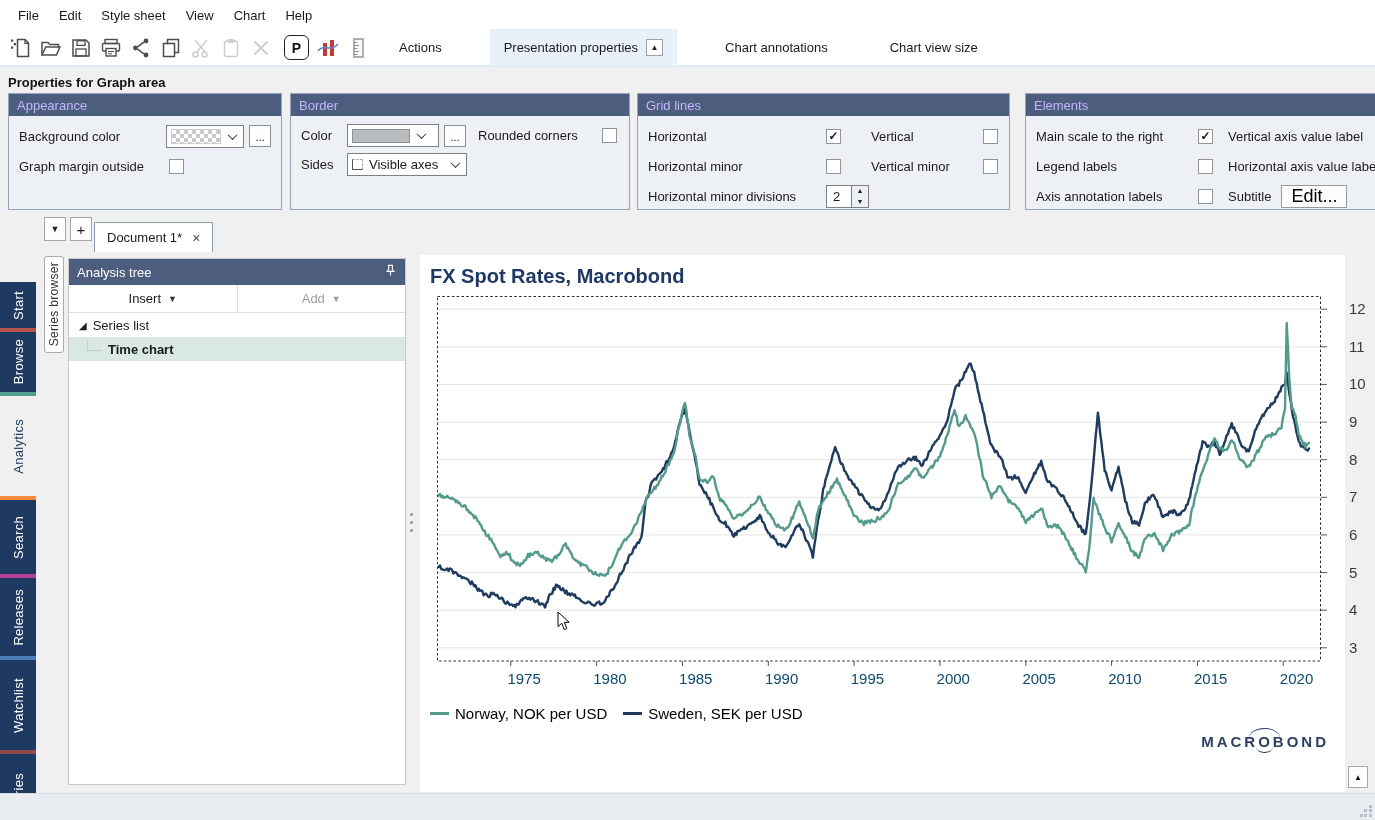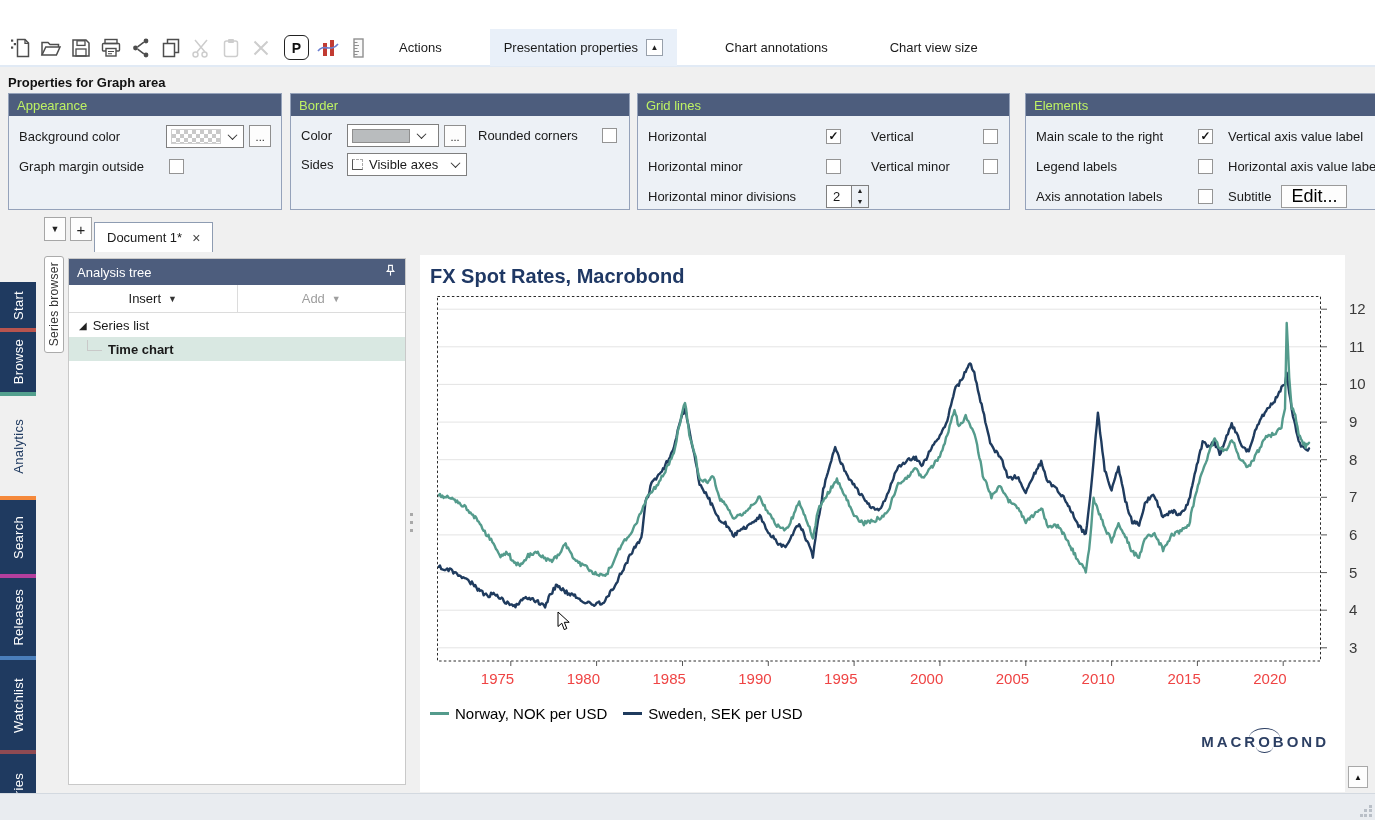--- a/index.html
+++ b/index.html
@@ -17,21 +17,21 @@
   .tbtn { width:30px; height:30px; border:none; background:transparent; display:flex; align-items:center; justify-content:center; }
   .pbtn { width:25px; height:25px; margin:0 4px 0 8px; border:1.6px solid #222; border-radius:6px; background:#fff; font-family:"Liberation Sans",sans-serif; font-weight:bold; font-size:14px; color:#111; display:flex; align-items:center; justify-content:center; }
   .actions { margin-left:18px; padding:6px 8px; }
   .ttab { height:37px; display:flex; align-items:center; gap:8px; padding:0 14px; margin-left:34px; }
   .ttab.active { background:#e9f0f9; margin-left:40px; }
   .collapse-box { width:17px; height:17px; border:1px solid #98a0ab; background:#fff; font-size:8px; display:flex; align-items:center; justify-content:center; color:#222; }
   
   .props-strip { position:absolute; left:0; top:67px; width:1375px; height:726px; background:#f0f0f0; }
   .props-title { position:absolute; left:8px; top:8px; font-weight:bold; color:#111; }
   .panel { position:absolute; top:26px; height:117px; background:#edf1f6; border:1px solid #95a2ba; }
-  .panel-hd { height:22px; background:#4d5d7d; color:#bef264; display:flex; align-items:center; padding-left:8px; }
+  .panel-hd { height:22px; background:#4d5d7d; color:#c4b5fd; display:flex; align-items:center; padding-left:8px; }
   .panel-bd { padding:5px 10px 0 10px; }
   .prow { display:flex; align-items:center; height:30px; }
   .cb { width:15px; height:15px; border:1px solid #949494; background:#fff; display:inline-flex; align-items:center; justify-content:center; font-size:12px; font-weight:bold; color:#111; line-height:1; }
   .combo { display:flex; align-items:center; height:23px; border:1px solid #7f7f7f; background:#fff; padding:0 2px 0 4px; }
   .chev { width:7px; height:7px; border-right:1.7px solid #333; border-bottom:1.7px solid #333; transform:rotate(45deg) translate(-1px,-1px); margin:0 5px 0 8px; flex:none; }
   .swatch-checker { width:50px; height:15px; border:1px solid #cfcfcf; background-color:#fff;
     background-image:linear-gradient(45deg,#c9c9c9 25%,transparent 25%,transparent 75%,#c9c9c9 75%),linear-gradient(45deg,#c9c9c9 25%,transparent 25%,transparent 75%,#c9c9c9 75%);
     background-size:8px 8px; background-position:0 0,4px 4px; }
   .swatch-gray { width:58px; height:14px; background:#b9bcbe; border:1px solid #8f8f8f; }
   .dots-btn { width:22px; height:22px; border:1px solid #8f8f8f; background:#fdfdfd; margin-left:5px; display:flex; align-items:flex-end; justify-content:center; padding-bottom:3px; font-size:11px; }
@@ -67,41 +67,49 @@
   .tree-row.sel { background:#d9e8e2; padding-left:0;font-weight:bold; }
   .node-tri { font-size:10px; color:#222; margin-right:6px; }
   .conn { display:inline-block; width:15px; height:11px; border-left:1px solid #c9c9c9; border-bottom:1px solid #c9c9c9; margin:0 6px 8px 18px; }
   .splitter-dots { position:absolute; left:410px; top:508px; width:4px; }
   .splitter-dots i { display:block; width:3px; height:3px; background:#a9a9a9; margin:5px 0; }
   
   .chart-card { position:absolute; left:420px; top:255px; width:925px; height:537px; background:#fff; }
   .chart-title { position:absolute; left:10px; top:10px; font-size:20px; font-weight:bold; color:#1f3864; }
   #plot-svg { position:absolute; left:17px; top:41px; }
   .ylab { position:absolute; width:36px; font-size:15px; color:#3a3a3a; }
-  .xlab { position:absolute; width:60px; text-align:left; font-size:15px; color:#ef4444; }
+  .xlab { position:absolute; width:60px; text-align:right; font-size:15px; color:#0c4a6e; }
   .legend { position:absolute; left:10px; top:450px; display:flex; gap:16px; align-items:center; font-size:15px; color:#000000; }
   .leg-item { display:flex; align-items:center; gap:6px; }
   .leg-swatch { width:19px; height:3.5px; }
   .mb-logo { position:absolute; right:16px; top:478px; font-size:15px; font-weight:bold; letter-spacing:3px; color:#2c3f63; }
   .logo-o { position:relative; display:inline-block; }
   .logo-o::before { content:''; position:absolute; left:-9px; right:-7px; top:-5px; height:9px;
     border-top:1.5px solid #2c3f63; border-radius:50% 50% 0 0 / 100% 100% 0 0; }
   .logo-o::after { content:''; position:absolute; left:-2px; right:0px; bottom:-3px; height:5px;
     border-bottom:1.5px solid #2c3f63; border-radius:0 0 50% 50% / 0 0 100% 100%; }
   .mouse-cursor { position:absolute; left:137px; top:356px; }
   
   .scroll-up { position:absolute; left:1348px; top:766px; width:20px; height:22px; border:1px solid #a8a8a8; background:#fdfdfd; display:flex; align-items:center; justify-content:center; font-size:8px; color:#111; }
   .statusbar { position:absolute; left:0; top:793px; width:1375px; height:27px; background:#e9ecf0; border-top:1px solid #d3d9e0; }
   .grip { position:absolute; right:2px; bottom:2px; }
 </style>
 </head>
 <body>
 
 <div id="app">
 
+  <div class="menubar" id="menubar">
+      <span class="menu-item">File</span>
+      <span class="menu-item">Edit</span>
+      <span class="menu-item">Style sheet</span>
+      <span class="menu-item">View</span>
+      <span class="menu-item">Chart</span>
+      <span class="menu-item">Help</span>
+    </div>
 
   <div class="toolbar">
     <div class="tb-icons" id="tb-icons">
         <button class="tbtn">
           <svg width="24" height="24" viewBox="0 0 24 24">
             <path d="M8.5 3.5h7.5l3.5 3.5v13.5H8.5z" fill="none" stroke="#4d4d4d" stroke-width="1.5"></path>
             <path d="M16 3.5v3.8h3.8" fill="none" stroke="#4d4d4d" stroke-width="1.3"></path>
             <g fill="#4d4d4d">
               <rect x="2" y="3.5" width="2.2" height="2.2"></rect>
               <rect x="4.8" y="7" width="2.2" height="2.2"></rect>

